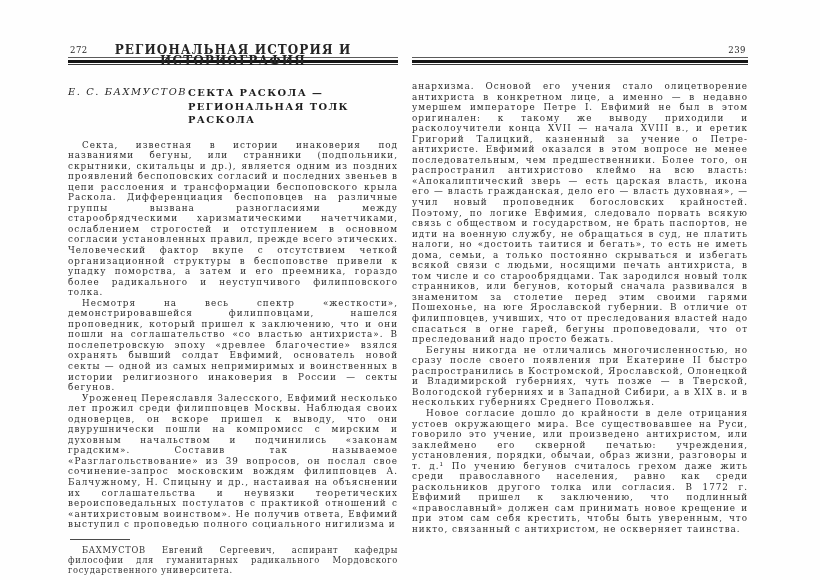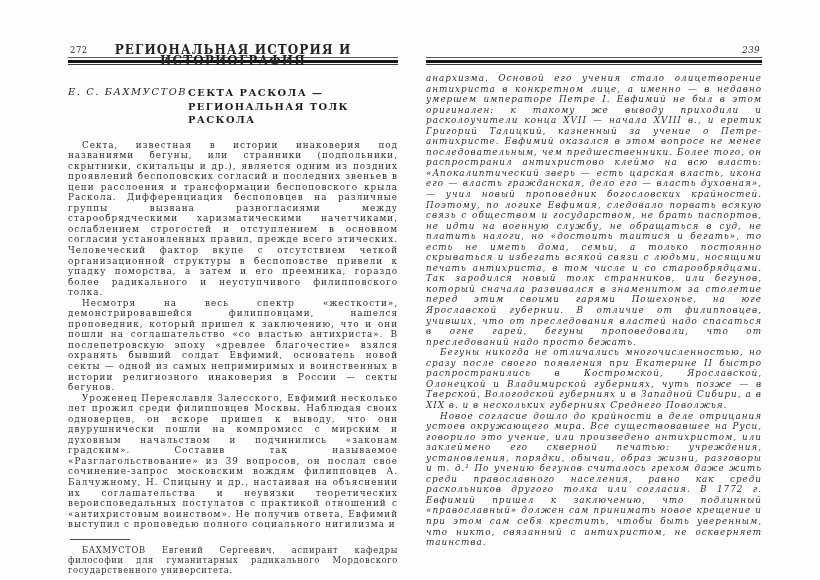--- a/index.html
+++ b/index.html
@@ -18,21 +18,21 @@
     height: 580px;
     font-family: "DejaVu Serif", "Liberation Serif", serif;
     color: #2d2d2d;
   }
 
   .page {
     position: absolute;
     top: 45px;
   }
   .page-left  { left: 68px;  width: 330px; }
-  .page-right { left: 426px; width: 336px; font-style: italic; }
+  .page-right { left: 412px; width: 336px; }
 
   
   .page-head {
     position: relative;
     height: 12px;
     font-size: 8.5px;
     line-height: 11px;
     color: #242424;
   }
   .page-num {
@@ -90,21 +90,21 @@
   .body-text p {
     margin: 0;
     font-size: 8.8px;
     line-height: 10.55px;
     letter-spacing: 1px;
     text-align: justify;
     text-indent: 14px;
     color: #2e2e2e;
   }
   .body-text p.noindent { text-indent: 0; }
-  .page-right .body-text { margin-top: 8px; }
+  .page-right .body-text { margin-top: 16px; }
 
   
   .footnote-rule {
     margin-top: 9px;
     margin-left: 2px;
     width: 60px;
     height: 0;
     border-top: 1px solid #4a4a4a;
   }
   .footnote {

